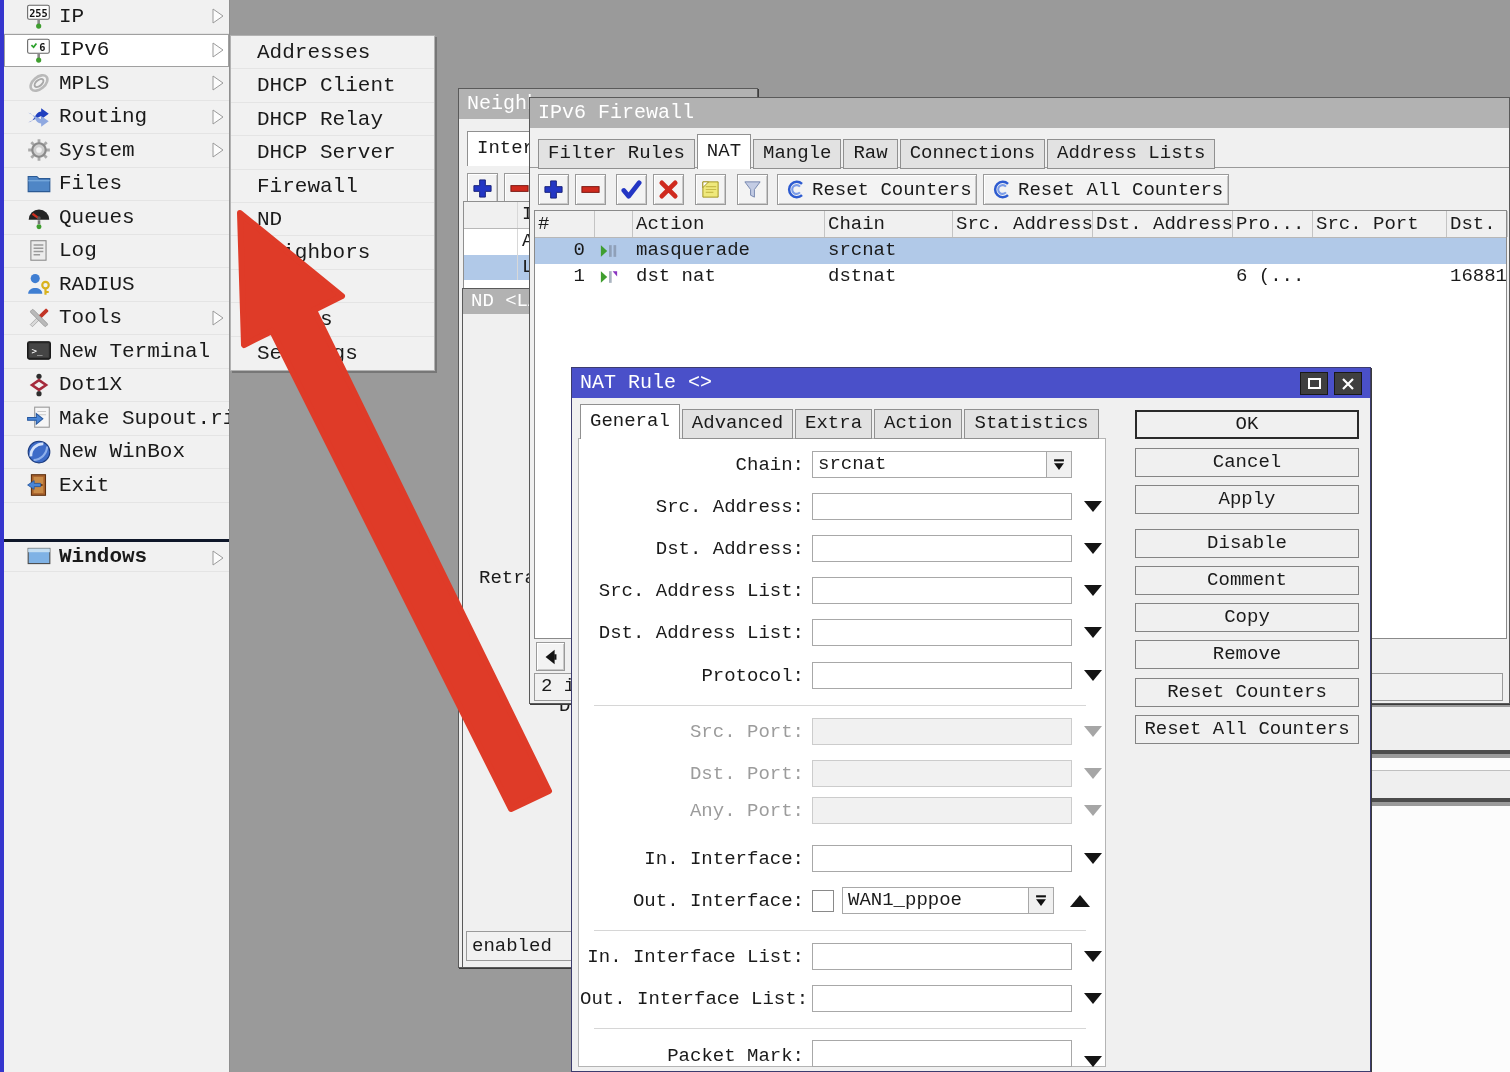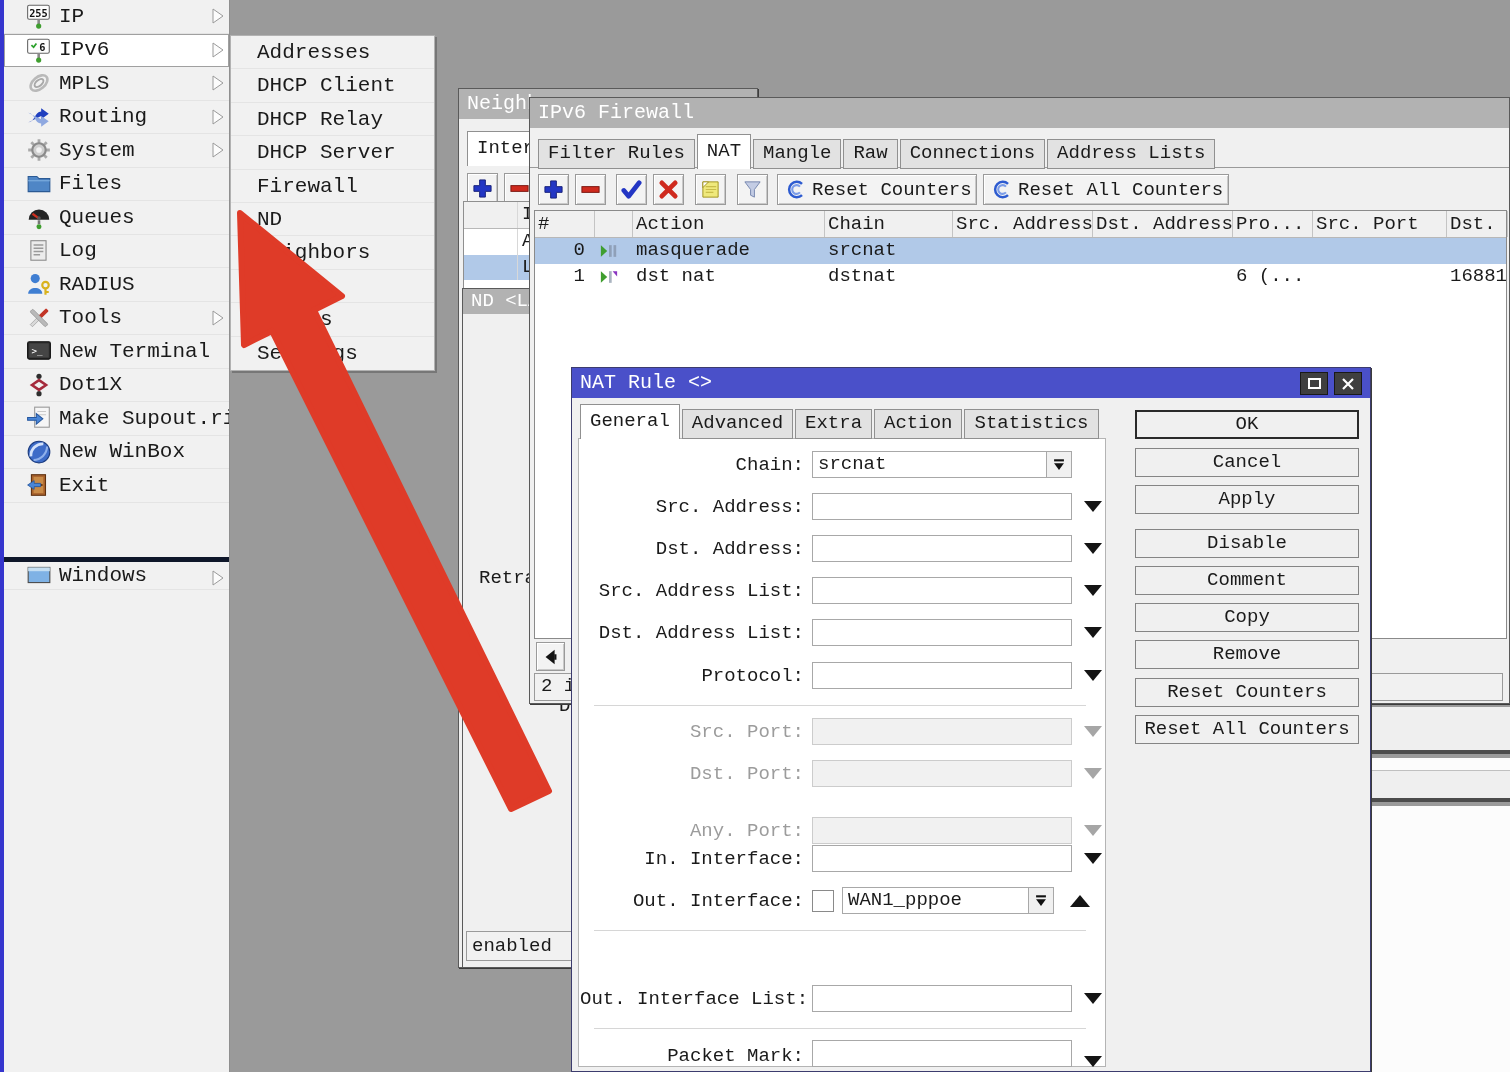--- a/index.html
+++ b/index.html
@@ -8,21 +8,21 @@
        font-family:"Liberation Mono","DejaVu Sans Mono",monospace;color:#1a1a1a;}
   .icn{display:inline-block;line-height:0;}
   .icn svg{width:100%;height:100%;display:block;}
 
   
   #main-menu{position:absolute;left:0;top:0;width:230px;height:1072px;background:#f1f1f1;
              border-left:4px solid #3535cd;border-right:1px solid #8f8f8f;z-index:8;}
   .menu-item{position:relative;height:33.5px;display:flex;align-items:center;
              padding-left:22px;font-size:21px;border-bottom:1px solid #e4e4e4;white-space:nowrap;overflow:hidden;}
   .menu-item.selected{background:#fff;outline:1px solid #a0a0a0;outline-offset:-1px;}
-  .menu-item.gap-before{margin-top:54px;border-top:5px solid #0f172a;}
+  .menu-item.gap-before{margin-top:36px;border-top:3px solid #0f172a;font-weight:bold;}
   .mi-icon{width:26px;height:26px;margin-right:7px;flex:0 0 26px;}
   .mi-label{overflow:hidden;}
   .mi-arrow{position:absolute;right:3px;top:7px;width:16px;height:18px;}
 
   
   #ipv6-submenu{position:absolute;left:230px;top:35px;width:205px;background:#f1f1f1;
                 border:1px solid #b2b2b2;box-shadow:2px 2px 0 #777;z-index:9;}
   .submenu-item{height:33.4px;line-height:33.4px;padding-left:26px;font-size:21px;
                 border-bottom:1px solid #e4e4e4;white-space:nowrap;overflow:hidden;}
   .submenu-item:last-child{border-bottom:none;}
@@ -604,41 +604,46 @@
       <div class="frow disabled" style="top: 350px;">
         <div class="flabel">Src. Port:</div>
         <div class="fbox drop-box"></div>
         <div class="darr"></div>
       </div>
       <div class="frow disabled" style="top: 392px;">
         <div class="flabel">Dst. Port:</div>
         <div class="fbox drop-box"></div>
         <div class="darr"></div>
       </div>
-      <div class="frow disabled" style="top: 449px; justify-content: flex-end;">
+      <div class="frow disabled" style="top: 429px; justify-content: flex-end;">
         <div class="flabel">Any. Port:</div>
         <div class="fbox drop-box"></div>
         <div class="darr"></div>
       </div>
       <div class="frow" style="top: 477px;">
         <div class="flabel">In. Interface:</div>
         <div class="fbox drop-box"></div>
         <div class="darr"></div>
       </div>
       <div class="frow" style="top: 519px;">
         <div class="flabel">Out. Interface:</div>
         <div class="fcheck"></div>
         <div class="fbox ccombo-box">WAN1_pppoe</div>
         <div class="combo-btn">
           <svg viewBox="0 0 22 22">
             <rect x="5" y="4" width="12" height="2.6" fill="#111"></rect>
             <path d="M5 9h12l-6 8z" fill="#111"></path>
           </svg>
         </div>
         <div class="uarr"></div>
+      </div>
+      <div class="frow" style="top: 575px;">
+        <div class="flabel">In. Interface List:</div>
+        <div class="fbox drop-box"></div>
+        <div class="darr"></div>
       </div>
       <div class="frow" style="top: 617px;">
         <div class="flabel">Out. Interface List:</div>
         <div class="fbox drop-box"></div>
         <div class="darr"></div>
       </div>
       <div class="frow" style="top: 672px; align-items: flex-end;">
         <div class="flabel">Packet Mark:</div>
         <div class="fbox drop-box"></div>
         <div class="darr"></div>

